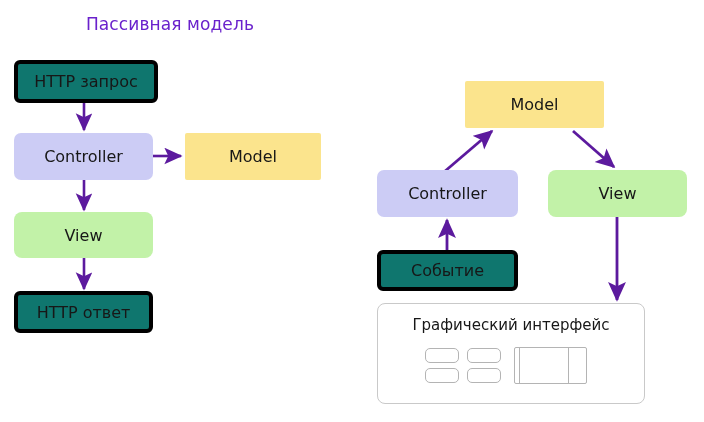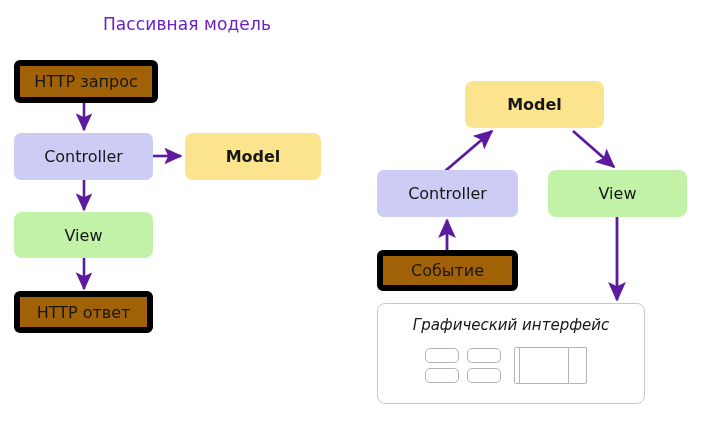--- a/index.html
+++ b/index.html
@@ -28,61 +28,58 @@
     pointer-events: none;
   }
   .title {
     position: absolute;
     color: #6a21cc;
     font-size: 17px;
     font-weight: 400;
     text-align: center;
     white-space: nowrap;
     letter-spacing: 0.1px;
-    padding-left: 17px;
   }
   .node {
     position: absolute;
     box-sizing: border-box;
     display: flex;
     align-items: center;
     justify-content: center;
     font-size: 16px;
     color: #171717;
     border-radius: 5px;
     white-space: nowrap;
   }
   .node.plain {
-    background: #a16207;
-    border: 6px solid #000000;
+    background: #0f766e;
+    border: 4px solid #000000;
     border-radius: 6px;
   }
   .node.lavender {
     background: #ccccf5;
     border: none;
     border-radius: 7px;
   }
   .node.yellow {
     background: #fbe48d;
     border: none;
-    border-radius: 8px;
-    font-weight: bold;
+    border-radius: 2px;
   }
   .node.green {
     background: #c2f2a8;
     border: none;
     border-radius: 8px;
   }
   .panel {
     position: absolute;
     box-sizing: border-box;
     background: #ffffff;
     border: 1px solid #c9c9c9;
     border-radius: 8px;
-    font-style: italic;
   }
   .panel-title {
     position: absolute;
     width: 100%;
     text-align: center;
     font-size: 15px;
     color: #171717;
     white-space: nowrap;
   }
   .widget-row {

